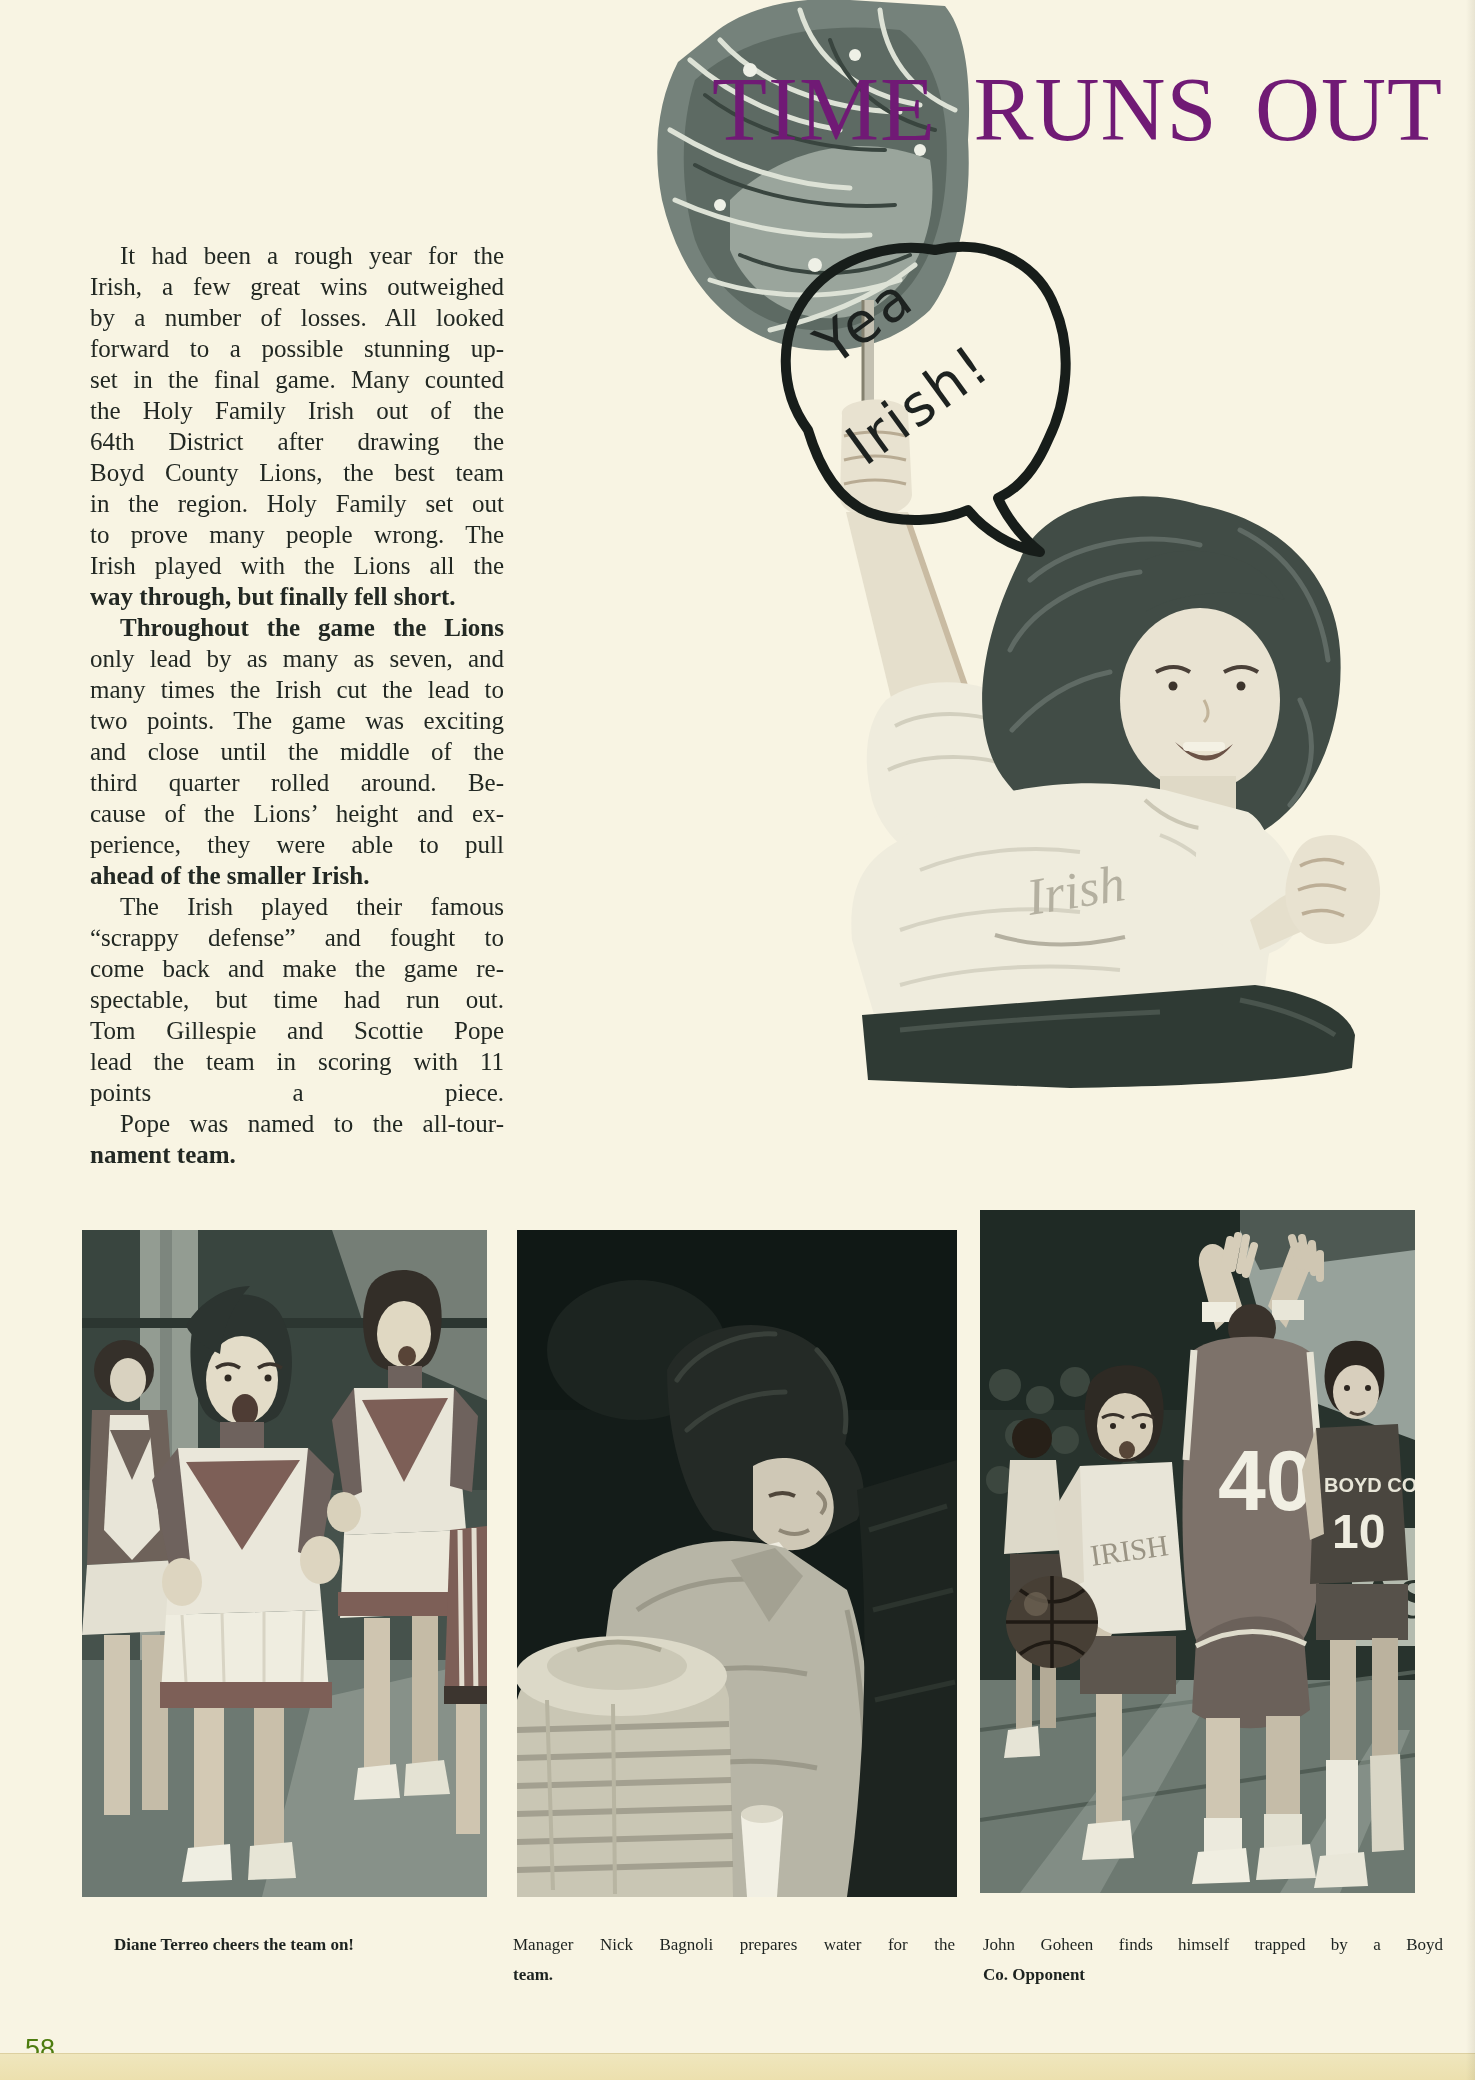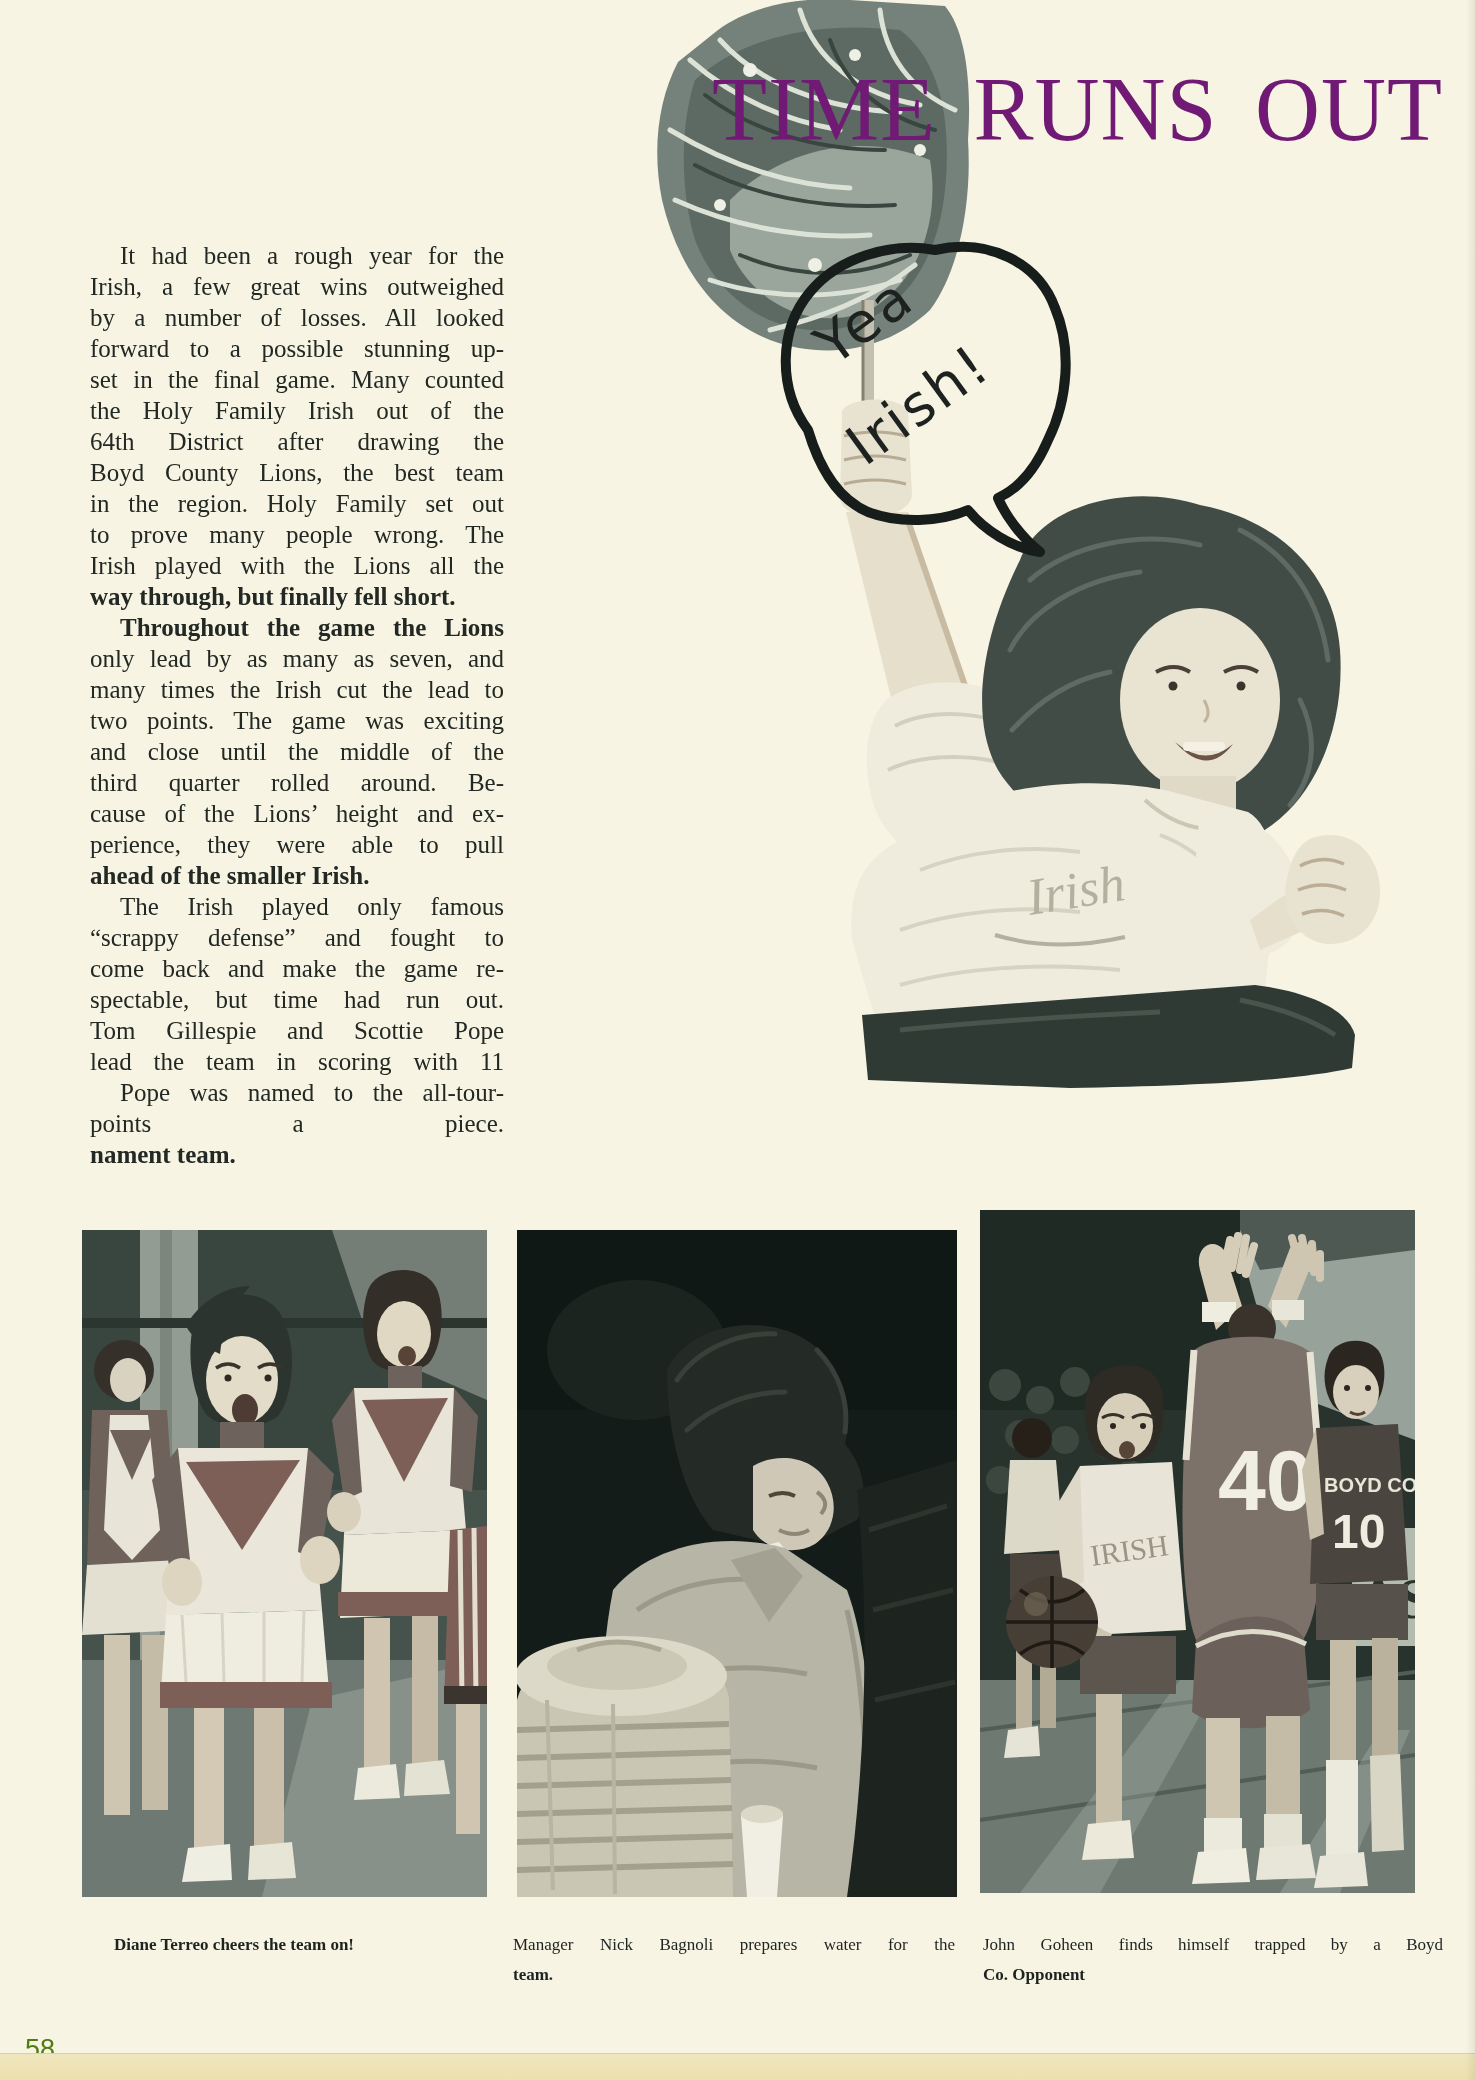--- a/index.html
+++ b/index.html
@@ -94,28 +94,28 @@
         <div class="tline">only lead by as many as seven, and</div>
         <div class="tline">many times the Irish cut the lead to</div>
         <div class="tline">two points. The game was exciting</div>
         <div class="tline">and close until the middle of the</div>
         <div class="tline">third quarter rolled around. Be-</div>
         <div class="tline">cause of the Lions’ height and ex-</div>
         <div class="tline">perience, they were able to pull</div>
         <div class="tline last">ahead of the smaller Irish.</div>
       </div>
       <div class="para">
-        <div class="tline" style="text-indent: 30px;">The Irish played only famous</div>
+        <div class="tline" style="text-indent: 30px;">The Irish played their famous</div>
         <div class="tline">“scrappy defense” and fought to</div>
         <div class="tline">come back and make the game re-</div>
         <div class="tline">spectable, but time had run out.</div>
         <div class="tline">Tom Gillespie and Scottie Pope</div>
         <div class="tline">lead the team in scoring with 11</div>
+        <div class="tline">points a piece.</div>
         <div class="tline" style="text-indent: 30px;">Pope was named to the all-tour-</div>
-        <div class="tline">points a piece.</div>
         <div class="tline last">nament team.</div>
       </div>
     </div>
 
   <div id="hero">
     <svg width="830" height="1100" viewBox="0 0 830 1100">
 
       <g>
         <path d="M78,62 L118,30 C150,6 200,-4 250,0 L345,6 C365,30 372,80 368,140 C372,200 360,270 330,310 C290,348 230,362 170,340 C115,318 78,268 62,200 C52,150 58,100 78,62 Z" fill="#75827b"></path>
         <path d="M95,80 C140,40 210,20 300,30 C340,60 352,120 345,190 C338,255 310,305 255,325 C185,345 120,305 95,240 C80,190 80,125 95,80 Z" fill="#5d6a63"></path>

